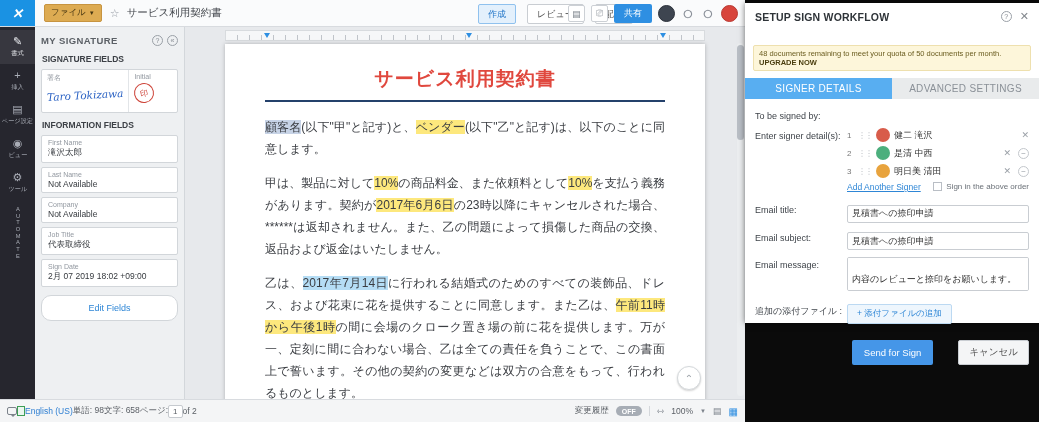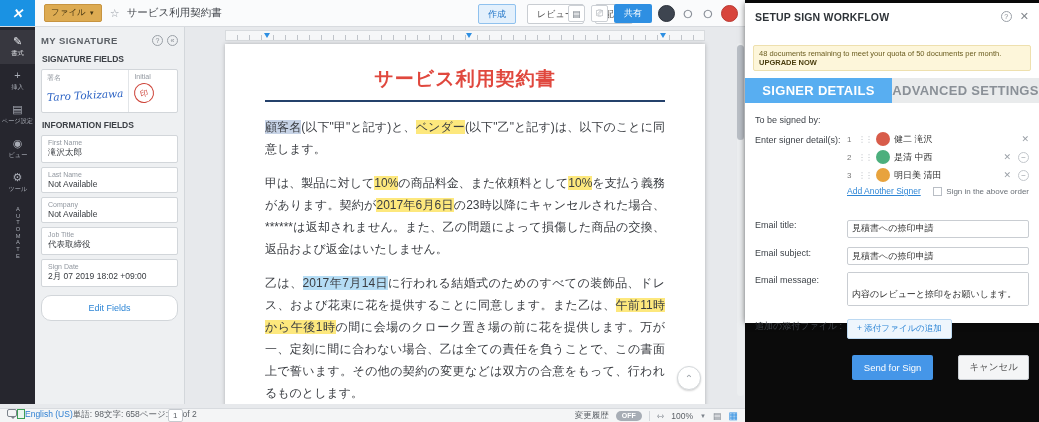--- a/index.html
+++ b/index.html
@@ -63,21 +63,21 @@
 .title-rule{border:none;border-top:2px solid #24416b;margin:8px 0 14px}
 .para{font-size:12px;line-height:22px;color:#3a3d42;text-align:justify;margin-bottom:12px}
 .hl-y{background:var(--highlight-yellow,#fde87d)}
 .hl-b{background:var(--highlight-blue,#b5ddf5)}
 .hl-g{background:var(--highlight-gray,#c7d3e6)}
 .doc-scroll{position:absolute;right:1px;top:16px;width:7px;bottom:8px;background:#eceef0;border-radius:4px}
 .doc-thumb{position:absolute;right:0;top:2px;width:7px;height:95px;background:#b9bec5;border-radius:4px;cursor:pointer}
 .float-btn{position:absolute;right:44px;bottom:14px;width:24px;height:24px;border-radius:50%;background:#fff;border:1px solid #d4d8db;box-shadow:0 1px 2px rgba(0,0,0,.18);color:#9aa0a7;font-size:10px;display:flex;align-items:center;justify-content:center;cursor:pointer}
 
 
-.statusbar{position:absolute;left:0;bottom:0;width:745px;height:14px;background:#f4f5f6;border-top:1px solid #d8dbdf;display:flex;font-size:8.5px;color:#5c6167;padding:0 7px;z-index:6}
+.statusbar{position:absolute;left:0;bottom:0;width:745px;height:23px;background:#f4f5f6;border-top:1px solid #d8dbdf;display:flex;align-items:center;font-size:8.5px;color:#5c6167;padding:0 7px;z-index:6}
 .sb-bubble{width:10px;height:8px;border:1px solid #7c838b;border-radius:2px;position:relative;cursor:pointer}
 .sb-bubble:after{content:"";position:absolute;left:2px;bottom:-3px;border-left:3px solid transparent;border-right:3px solid transparent;border-top:3px solid #7c838b}
 .sb-page-icon{width:8px;height:10px;border:1px solid #3d9e55;background:#eaf6ee;cursor:pointer}
 .sb-lang{color:#2e7fd2;cursor:pointer}
 .page-box{border:1px solid #c6cacf;background:#fff;padding:0 4px;font-size:8px;border-radius:2px;line-height:11px}
 .sb-right{margin-left:auto;display:flex;align-items:center;gap:7px}
 .off-pill{background:#a7adb5;color:#fff;font-size:7px;border-radius:7px;padding:1.5px 6px;font-weight:bold;cursor:pointer}
 .sb-sep{width:1px;height:10px;background:#d4d7db}
 .sb-icon{color:#7c838b;font-size:9px;cursor:pointer}
 .sb-caret{font-size:6px;color:#7c838b}
@@ -85,39 +85,39 @@
 
 
 .signpanel{position:absolute;left:745px;top:3px;width:294px;height:320px;background:#fff;box-shadow:0 0 6px rgba(0,0,0,.55);display:flex;flex-direction:column;z-index:10}
 .wf-head{display:flex;align-items:center;padding:7px 10px 22px}
 .wf-title{font-size:10.5px;font-weight:bold;color:#2e3338;flex:1;letter-spacing:.2px}
 .wf-help{width:11px;height:11px;border:1px solid #9aa0a7;border-radius:50%;color:#858b92;font-size:7px;display:flex;align-items:center;justify-content:center;cursor:pointer}
 .wf-close{color:#82878d;font-size:11px;margin-left:8px;cursor:pointer}
 .banner{margin:0 8px;background:#fdf6da;border:1px solid #eee0ae;border-radius:2px;font-size:7.5px;color:#6b5d20;padding:3px 5px;line-height:9px}
 .banner b{color:#4a3d0e;cursor:pointer}
 .tabs{display:flex;margin-top:7px}
-.tab{flex:1;text-align:center;font-size:13px;font-weight:bold;padding:5px 0;letter-spacing:.3px;cursor:pointer}
+.tab{flex:1;text-align:center;font-size:10px;font-weight:normal;padding:5px 0;letter-spacing:.3px;cursor:pointer}
 .tab.active{background:#58aef1;color:#fff}
 .tab.inactive{background:#e9ebec;color:#8a9097}
 .wf-form{padding:9px 10px 0}
 .frow{display:flex;margin-bottom:7px}
 .flabel{flex:0 0 92px;font-size:9px;color:#3f444a;padding-top:3px}
 .fctrl{flex:1;min-width:0}
 .fake-select{border:1px solid #c9cdd2;border-radius:2px;font-size:9px;height:18px;padding:0 5px;color:#333;width:112px;display:flex;align-items:center;justify-content:space-between;background:#fff;cursor:pointer}
 .fake-select .chev{font-size:6px;color:#888}
 .txt{border:1px solid #c9cdd2;border-radius:2px;font-size:9px;height:18px;padding:0 4px;color:#333;width:100%;font-family:"Liberation Sans",sans-serif}
 textarea.txt{height:14px;resize:none;padding:16px 4px;line-height:11px}
 .signer-row{display:flex;align-items:center;gap:4px;margin-bottom:4px}
 .s-num{font-size:8px;color:#777;width:7px}
 .s-drag{color:#b6bac0;font-size:8px;letter-spacing:-1px;cursor:grab}
 .s-avatar{width:14px;height:14px;border-radius:50%;flex:0 0 14px}
 .s-name{flex:1;font-size:9px;color:#333;white-space:nowrap;overflow:hidden}
 .s-x{color:#9aa0a7;font-size:9px;cursor:pointer}
 .s-minus{width:11px;height:11px;border:1px solid #c3c7cc;border-radius:50%;color:#9aa0a7;font-size:8px;line-height:9px;text-align:center;margin-left:3px;cursor:pointer}
-.add-row{display:flex;align-items:flex-end;margin:2px 0 14px}
+.add-row{display:flex;align-items:flex-start;margin:2px 0 3px}
 .add-link{font-size:8.5px;color:#2e86d6;text-decoration:underline;flex:1;cursor:pointer}
 .order-chk{display:flex;align-items:center;gap:4px;font-size:8px;color:#6a7077;cursor:pointer}
 .order-chk .box{width:9px;height:9px;border:1px solid #b9bec5;background:#fff}
 .attach-btn{border:1px solid #bcd9f2;background:#eef6fd;color:#2e86d6;font-size:8.5px;padding:3px 9px;border-radius:2px;cursor:pointer}
 .wf-footer{margin-top:auto;display:flex;justify-content:flex-end;gap:25px;padding:9px 10px 10px}
 .send-btn{background:#4596e8;color:#fff;border:none;border-radius:2px;font-size:9.5px;padding:5px 12px;cursor:pointer}
 .cancel-btn{background:#f4f5f6;border:1px solid #c9cdd2;border-radius:2px;font-size:9.5px;color:#555;padding:5px 10px;cursor:pointer}
 </style>
 </head>
 <body>

